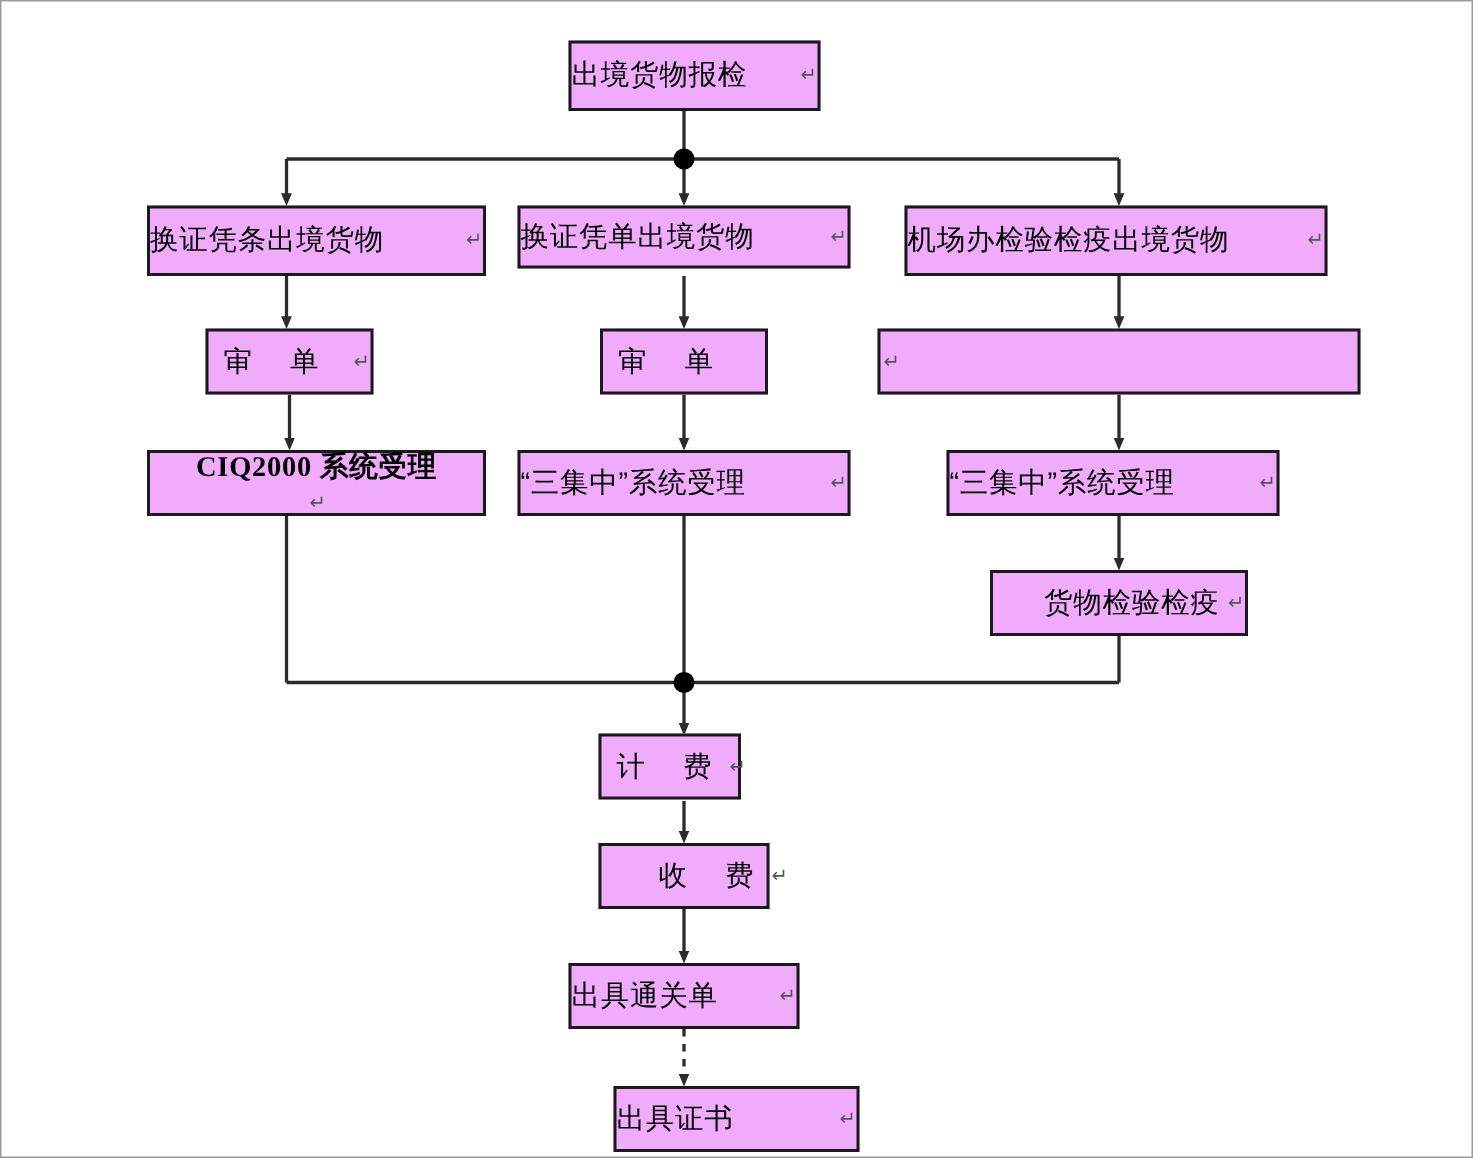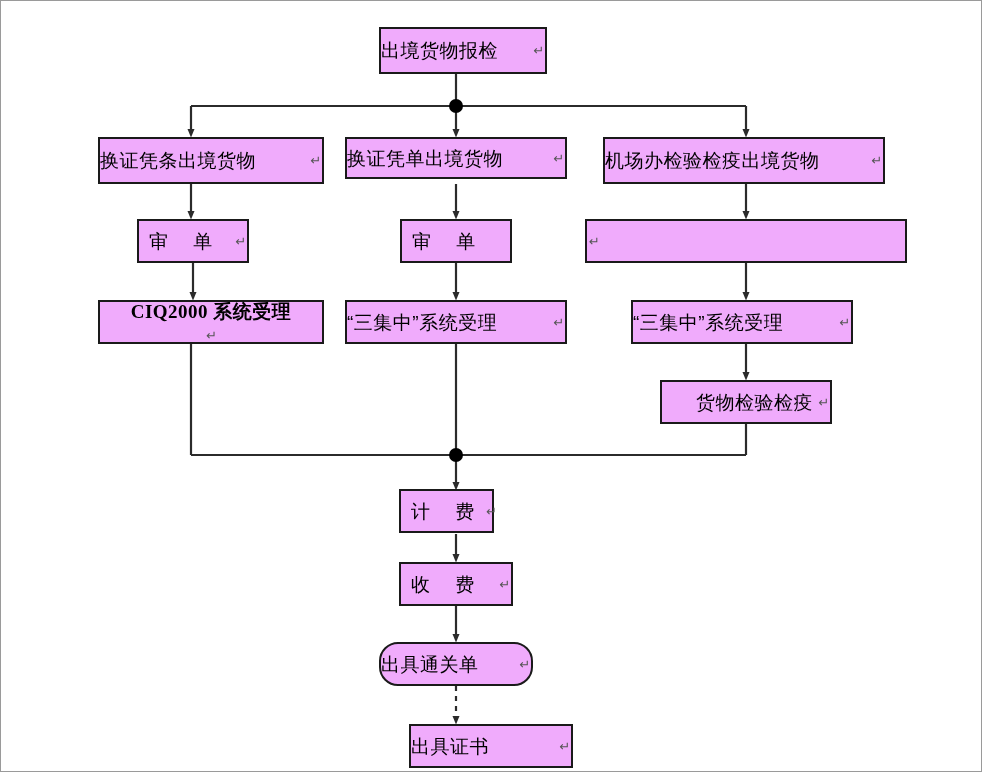--- a/index.html
+++ b/index.html
@@ -163,26 +163,26 @@
   <div class="node" style="left:659px;top:379px;width:172px;height:44px;padding-left:34px;">
     <span class="label">货物检验检疫</span>
       <span class="pilcrow">↵</span>
   </div>
 
   <div class="node spaced" style="left:398px;top:468px;width:95px;height:44px;margin-top:20px;">
     <span class="label">计 费</span>
       <span class="pilcrow">↵</span>
   </div>
 
-  <div class="node spaced" style="left:398px;top:561px;width:114px;height:44px;">
+  <div class="node spaced" style="left:398px;top:561px;width:114px;height:44px;padding-left:28px;">
     <span class="label">收 费</span>
       <span class="pilcrow">↵</span>
   </div>
 
-  <div class="node" style="left:378px;top:641px;width:154px;height:44px;border-radius:19px;">
+  <div class="node" style="left:378px;top:641px;width:154px;height:44px;">
     <span class="label">出具通关单</span>
       <span class="pilcrow">↵</span>
   </div>
 
   <div class="node" style="left:408px;top:723px;width:164px;height:44px;">
     <span class="label">出具证书</span>
       <span class="pilcrow">↵</span>
   </div>
 
 </div>

